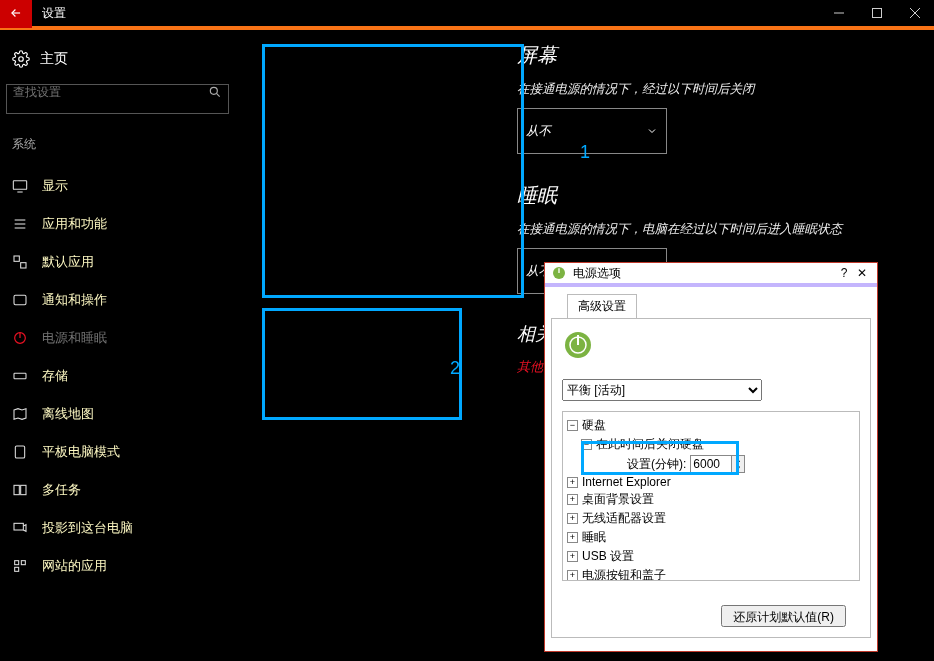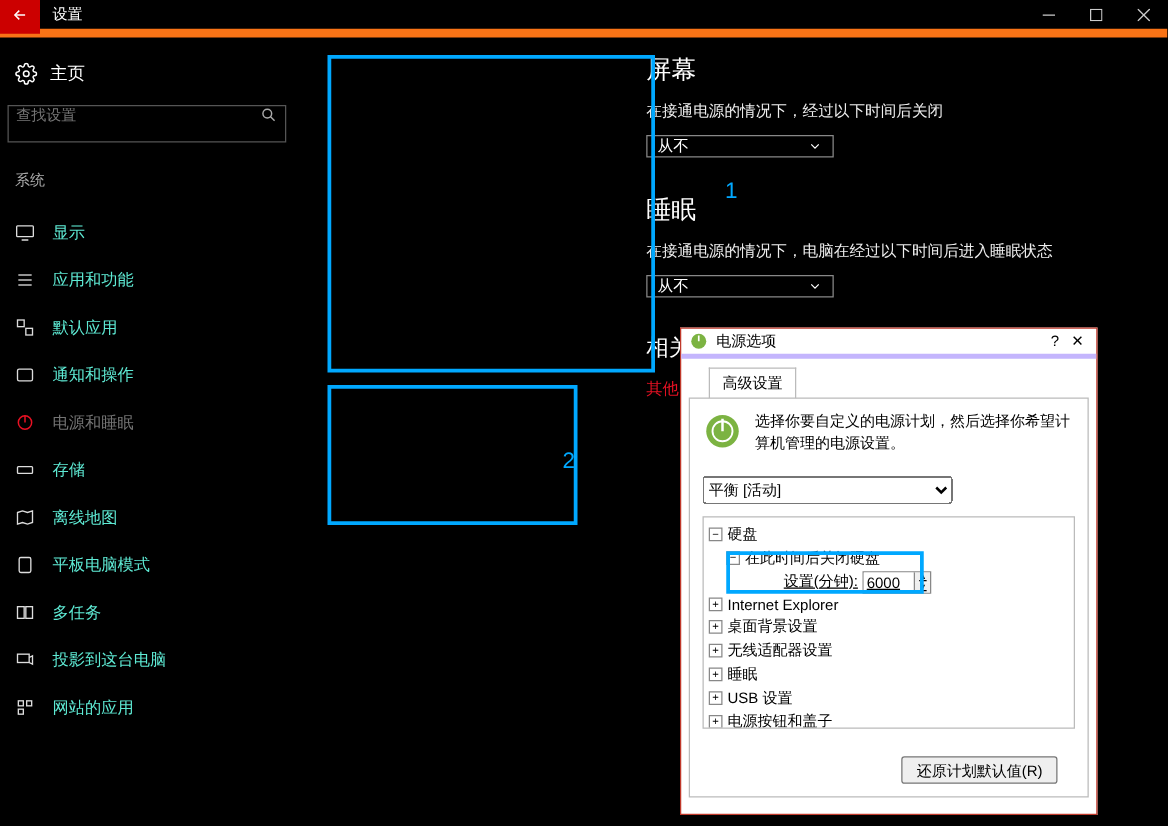--- a/index.html
+++ b/index.html
@@ -1,49 +1,49 @@
 <!DOCTYPE html>
 <html><head>
 <meta charset="utf-8">
 <style>
   * { box-sizing: border-box; margin: 0; padding: 0; font-family: "Microsoft YaHei", sans-serif; }
   body { background: #000; color: #fff; width: 934px; height: 661px; overflow: hidden; position: relative; }
 
-  .titlebar { height: 30px; display: flex; align-items: center; background: #000; border-bottom: 7px solid #f97316; }
+  .titlebar { height: 30px; display: flex; align-items: center; background: #000; border-bottom: 4px solid #f97316; }
   .back-btn { width: 32px; height: 30px; background: #c00; display: flex; align-items: center; justify-content: center; }
   .title-text { font-size: 12px; margin-left: 10px; color: #fff; }
   .titlebar-right { margin-left: auto; display: flex; }
   .tb-btn { width: 38px; height: 30px; display: flex; align-items: center; justify-content: center; color: #ccc; }
 
   .main { display: flex; height: calc(100% - 30px); }
 
   .sidebar { width: 235px; padding-top: 20px; }
   .home-row { display: flex; align-items: center; gap: 10px; padding: 0 12px 16px 12px; }
   .gear-icon { width: 18px; height: 18px; }
   .home-label { font-size: 14px; }
   .search-wrap { margin: 0 6px 14px 6px; border: 1px solid #555; height: 30px; display: flex; align-items: flex-start; padding: 0 6px; }
   .search-input { background: transparent; border: none; outline: none; color: #aaa; font-size: 12px; flex: 1; }
   .search-ico { width: 14px; height: 14px; color: #aaa; }
   .category-label { font-size: 12px; color: #aaa; padding: 8px 12px 14px 12px; }
-  .nav-item { display: flex; align-items: center; gap: 14px; padding: 10px 12px; font-size: 13px; color: #5eead4; }
+  .nav-item { display: flex; align-items: center; gap: 14px; padding: 10px 12px; font-size: 13px; color: #fef9c3; }
   .nav-item.active { color: #737373; }
   .nav-item.active .nav-ico { color: #e81123; }
   .nav-ico { width: 16px; height: 16px; color: #ddd; display: flex; align-items: center; justify-content: center; }
 
-  .content { flex: 1; padding: 16px 0 0 0; position: relative; }
+  .content { flex: 1; padding: 16px 0 0 0; position: relative; font-style: italic; }
   .annot-box1 { position: absolute; left: 262px; top: 44px; width: 262px; height: 254px; border: 3px solid #00a8ff; pointer-events: none; }
   .annot-box2 { position: absolute; left: 262px; top: 308px; width: 200px; height: 112px; border: 3px solid #00a8ff; pointer-events: none; }
   .annot-box3 { position: absolute; left: 581px; top: 441px; width: 158px; height: 34px; border: 3px solid #00a8ff; pointer-events: none; z-index: 50; }
   .annot-num { position: absolute; color: #00a8ff; font-size: 18px; }
   .num1 { left: 580px; top: 142px; }
   .num2 { left: 450px; top: 358px; }
 
   .section-title { font-size: 20px; margin: 0 0 12px 22px; }
   .section-sub { font-size: 12.5px; color: #eee; margin: 0 0 10px 22px; }
-  .dropdown { border: 1px solid #888; width: 150px; height: 18px; display: flex; align-items: center; justify-content: space-between; padding: 0 8px; font-size: 12.5px; margin-left: 22px; margin-bottom: 28px; }
+  .dropdown { border: 1px solid #888; width: 150px; height: 46px; display: flex; align-items: center; justify-content: space-between; padding: 0 8px; font-size: 12.5px; margin-left: 22px; margin-bottom: 28px; }
   .dropdown-caret { width: 12px; height: 12px; }
 
   .content-inner { position: absolute; left: 260px; top: 12px; }
   .related-link { color: #e81123; font-size: 13px; margin: 6px 0 0 22px; cursor: pointer; }
 
   
   .dialog { position: absolute; left: 544px; top: 262px; width: 334px; height: 390px; background: #fff; color: #000; border: 1px solid #c0392b; font-size: 12px; z-index: 10; }
   .dlg-title { height: 24px; display: flex; align-items: center; padding: 0 6px; border-bottom: 4px solid #c4b5fd; }
   .dlg-title-icon { width: 16px; height: 16px; margin-right: 6px; }
   .dlg-title-text { flex: 1; font-size: 12px; }
@@ -54,21 +54,21 @@
   .dlg-body { border: 1px solid #bbb; margin: 0 6px 6px 6px; padding: 10px; height: 320px; position: relative; }
   .dlg-desc-row { display: flex; gap: 10px; }
   .dlg-desc-icon { width: 32px; height: 32px; flex: none; }
   .dlg-desc-text { font-size: 12px; line-height: 1.4; }
   .dlg-select { margin: 18px 0 10px 0; }
   .dlg-select select { width: 200px; height: 22px; font-size: 12px; }
   .dlg-tree { border: 1px solid #bbb; height: 170px; padding: 4px; overflow: hidden; position: relative; }
   .tree-row { display: flex; align-items: center; gap: 4px; padding: 1px 0; font-size: 12px; }
   .tree-toggle { width: 11px; height: 11px; border: 1px solid #888; display: flex; align-items: center; justify-content: center; font-size: 9px; line-height: 1; cursor: pointer; }
   .tree-indent1 { padding-left: 14px; }
-  .tree-value-row { display: flex; align-items: center; gap: 4px; padding: 1px 0 1px 60px; font-size: 12px; text-decoration: underline; }
+  .tree-value-row { display: flex; align-items: center; gap: 4px; padding: 1px 0 1px 60px; font-size: 12px; }
   .spinner { display: inline-flex; border: 1px solid #888; height: 18px; }
   .spinner input { width: 40px; border: none; outline: none; font-size: 12px; padding: 0 2px; }
   .spin-btns { display: flex; flex-direction: column; border-left: 1px solid #888; }
   .spin-btn { width: 12px; height: 8px; display: flex; align-items: center; justify-content: center; font-size: 6px; cursor: pointer; background: #efefef; }
   .dlg-restore { position: absolute; right: 24px; bottom: 10px; }
   .dlg-restore button { font-size: 12px; padding: 2px 10px; height: 22px; }
 
   svg { display: block; }
 </style>
 </head>
@@ -263,21 +263,20 @@
   <div class="dlg-tabs">
     <span class="dlg-tab">高级设置</span>
   </div>
   <div class="dlg-body">
     <div class="dlg-desc-row">
       <svg class="dlg-desc-icon" viewBox="0 0 32 32">
           <circle cx="16" cy="16" r="13" fill="#7cb342"></circle>
           <path d="M16 6v10" stroke="#fff" stroke-width="2"></path>
           <circle cx="16" cy="16" r="8" fill="none" stroke="#fff" stroke-width="1.5"></circle>
         </svg>
-      <div class="dlg-desc-text">选择你要自定义的电源计划，然后选择你希望计算机管理的电源设置。</div>
     </div>
     <div class="dlg-select">
       <select><option>平衡 [活动]</option></select>
     </div>
     <div class="dlg-tree">
       <div class="tree-row">
         <span class="tree-toggle">−</span>
         <span>硬盘</span>
       </div>
       <div class="tree-row tree-indent1">

